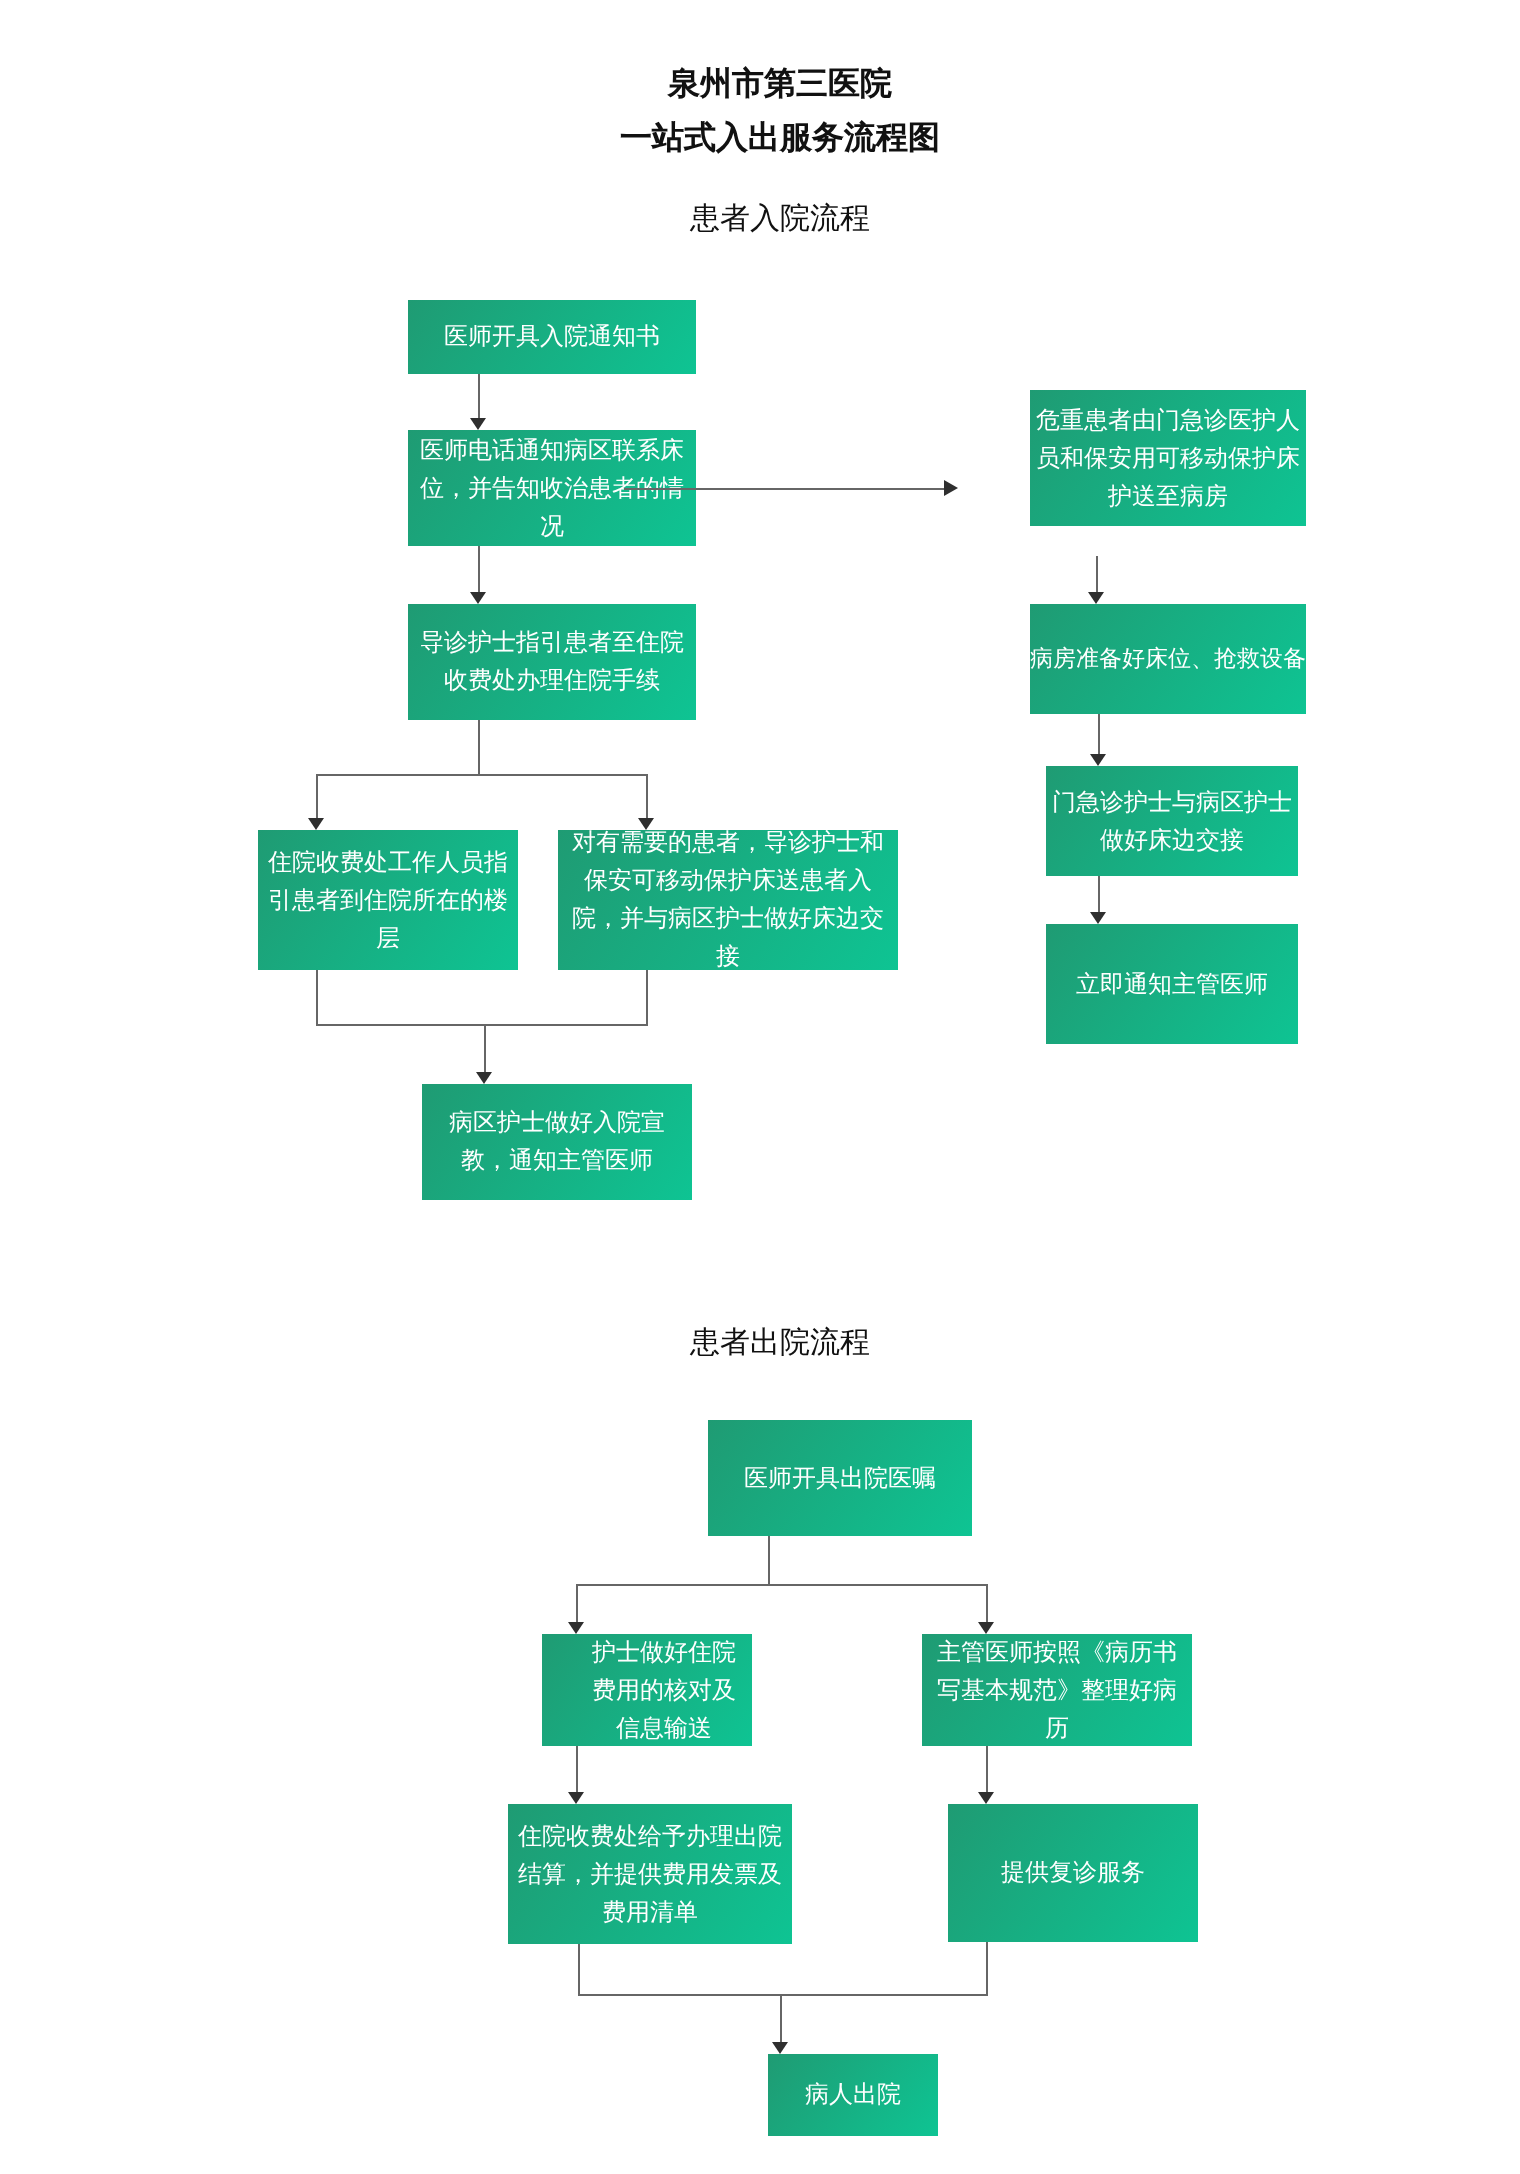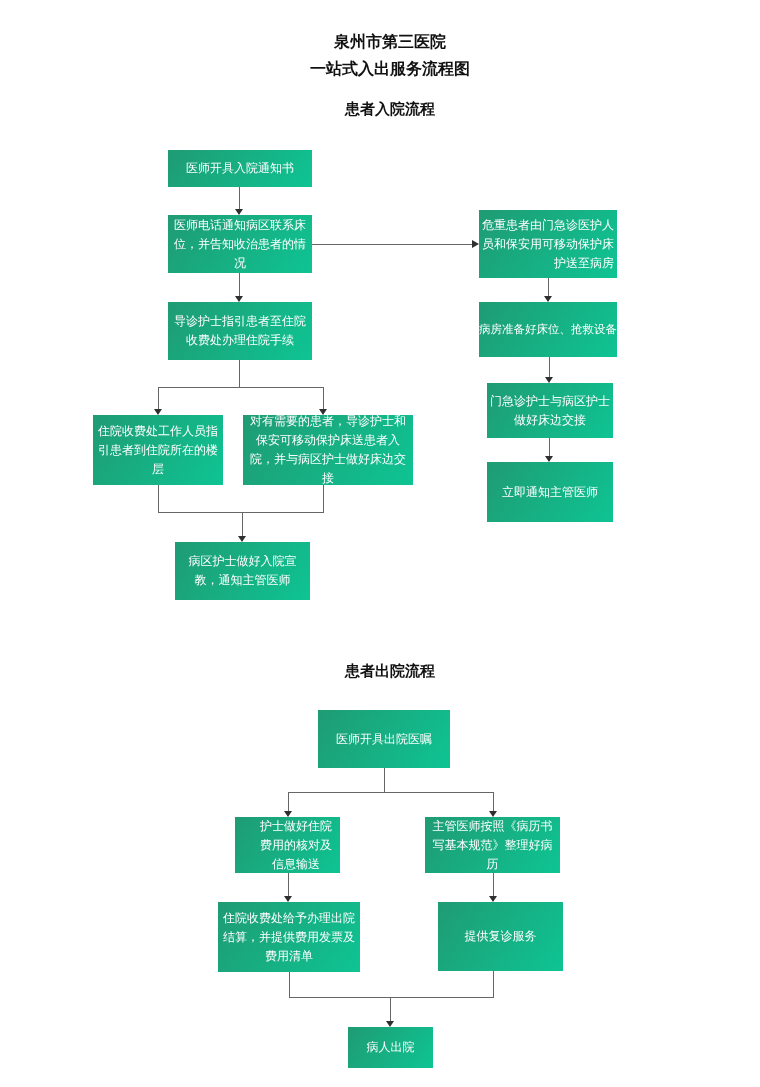--- a/index.html
+++ b/index.html
@@ -2,37 +2,37 @@
 <html style="--box-grad-start: #1f9b73; --box-grad-end: #0ec493; --box-text: #ffffff; --heading-text: #111111; --line: #666666; --arrow: #2f2f2f;"><head>
 <meta charset="utf-8">
 <style>
   html,body{margin:0;padding:0;background:#ffffff;}
   body{font-family:"DejaVu Sans","Liberation Sans",sans-serif;}
   .canvas{position:relative;width:712px;height:1087px;background:#ffffff;overflow:hidden;}
 
   .doc-title{position:absolute;top:28px;left:20px;width:740px;text-align:center;
              font-weight:bold;font-size:16px;line-height:27px;color:var(--heading-text,#111);}
   .section-heading{position:absolute;left:20px;width:740px;text-align:center;
-             font-weight:bold;font-size:15px;color:var(--heading-text,#111);}
+             font-weight:normal;font-size:15px;color:var(--heading-text,#111);}
   #h-adm{top:100px;}
   #h-dis{top:662px;}
 
   .node{position:absolute;box-sizing:border-box;display:flex;align-items:center;justify-content:center;
         text-align:center;padding:2px 3px;color:var(--box-text,#ffffff);font-size:12px;line-height:19px;
-        background:linear-gradient(125deg,var(--box-grad-start,#1f9b73) 0%,var(--box-grad-end,#0ec493) 100%);}
+        background:linear-gradient(125deg,var(--box-grad-start,#1f9b73) 0%,var(--box-grad-end,#0ec493) 100%);margin-left:36px;}
 
   
   #n-a1{left:168px;top:150px;width:144px;height:37px;}
   #n-a2{left:168px;top:215px;width:144px;height:58px;}
   #n-a3{left:168px;top:302px;width:144px;height:58px;}
   #n-a4{left:93px; top:415px;width:130px;height:70px;}
   #n-a5{left:243px;top:415px;width:170px;height:70px;}
   #n-a6{left:175px;top:542px;width:135px;height:58px;}
   
-  #n-b1{left:479px;top:210px;width:138px;height:68px;text-align:right;}
+  #n-b1{left:479px;top:195px;width:138px;height:68px;}
   #n-b2{left:479px;top:302px;width:138px;height:55px;font-size:11.5px;white-space:nowrap;padding:2px 12px;}
   #n-b3{left:487px;top:383px;width:126px;height:55px;}
   #n-b4{left:487px;top:462px;width:126px;height:60px;}
   
   #n-d1{left:318px;top:710px;width:132px;height:58px;}
   #n-d2{left:235px;top:817px;width:105px;height:56px;padding-left:20px;}
   #n-d3{left:425px;top:817px;width:135px;height:56px;}
   #n-d4{left:218px;top:902px;width:142px;height:70px;}
   #n-d5{left:438px;top:902px;width:125px;height:69px;}
   #n-d6{left:348px;top:1027px;width:85px;height:41px;}

